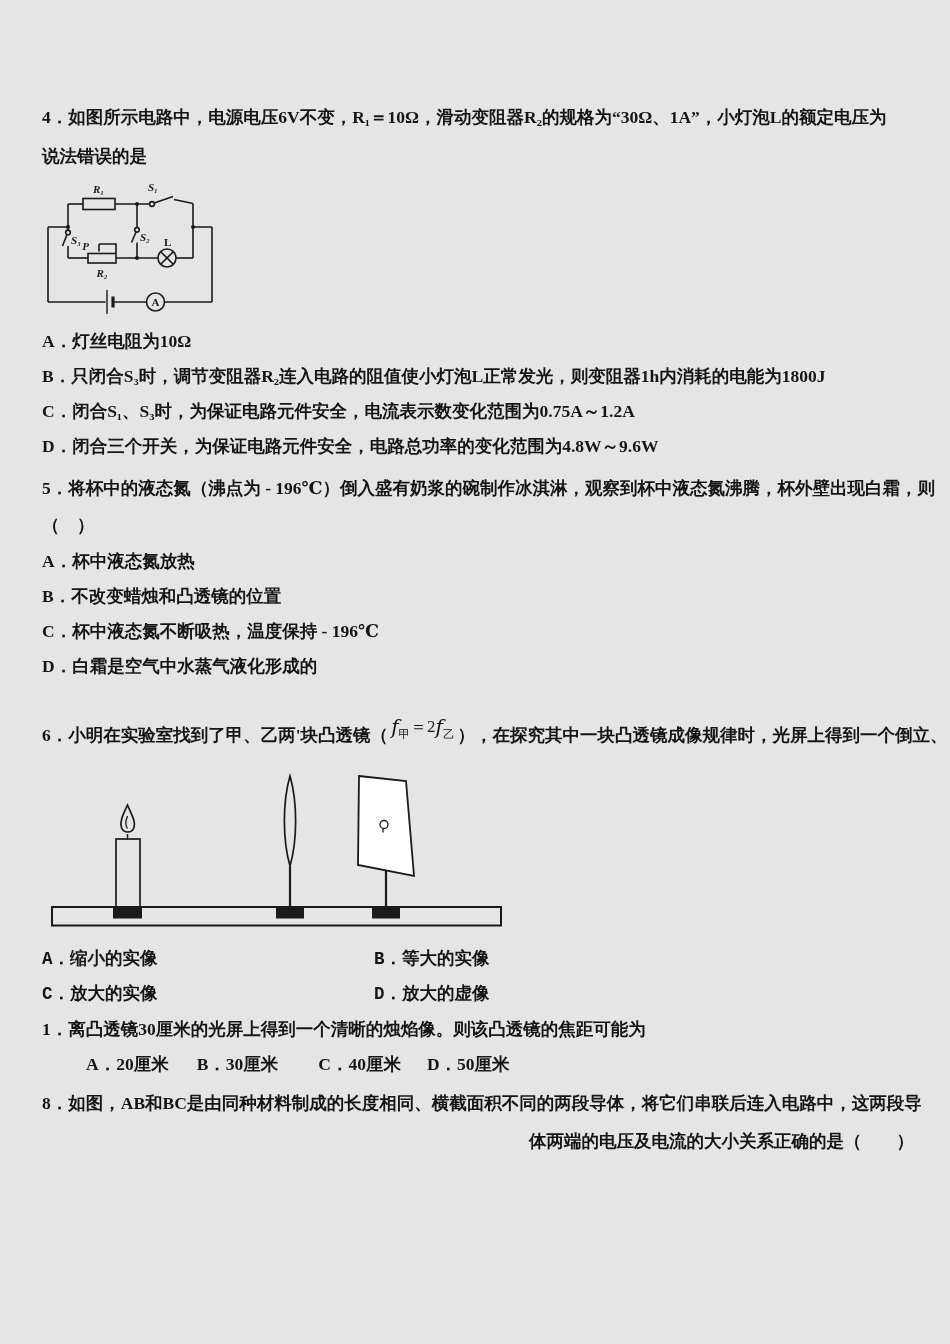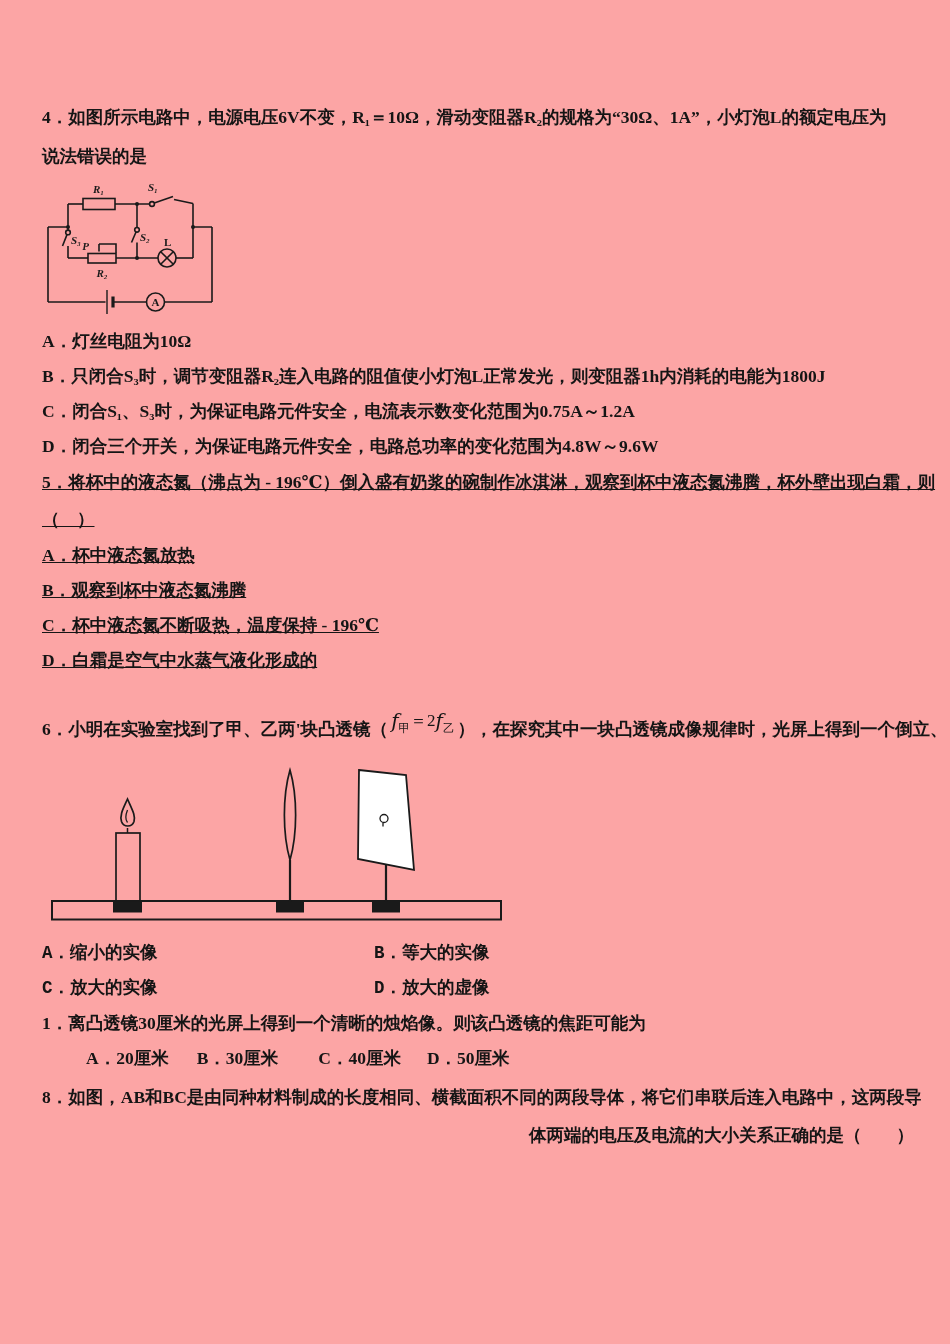--- a/index.html
+++ b/index.html
@@ -1,19 +1,19 @@
 <!DOCTYPE html>
 <html><head>
 <meta charset="utf-8">
 <style>
   html,body{margin:0;padding:0;background:#fff;}
   .page{
     position:relative;
     width:950px;height:1344px;
-    background:#fca5a5;
+    background:#e5e5e5;
     font-family:"Liberation Serif","DejaVu Serif",serif;
     font-weight:700;
     color:#151515;
     overflow:hidden;
     box-sizing:border-box;
     padding:98px 36px 0 42px;
   }
   p{margin:0;}
   .nw{white-space:nowrap;}
   .qline{font-size:17.5px;line-height:39px;}
@@ -113,25 +113,25 @@
         <text class="svg-lbl-up" x="110.5" y="128" text-anchor="middle" font-size="10.5">A</text>
       </g>
     </svg>
 
     <p class="optline nw">A．灯丝电阻为10Ω</p>
     <p class="optline nw">B．只闭合S₃时，调节变阻器R₂连入电路的阻值使小灯泡L正常发光，则变阻器1h内消耗的电能为1800J</p>
     <p class="optline nw">C．闭合S₁、S₃时，为保证电路元件安全，电流表示数变化范围为0.75A～1.2A</p>
     <p class="optline nw">D．闭合三个开关，为保证电路元件安全，电路总功率的变化范围为4.8W～9.6W</p>
   </section>
 
-  <section style="text-decoration:underline;">
+  <section style="margin-top:6px;">
     <p class="q5line nw">5．将杯中的液态氮（沸点为 - 196℃）倒入盛有奶浆的碗制作冰淇淋，观察到杯中液态氮沸腾，杯外壁出现白霜，则</p>
     <p class="q5line nw">（　）</p>
     <p class="optline nw">A．杯中液态氮放热</p>
-    <p class="optline nw">B．观察到杯中液态氮沸腾</p>
+    <p class="optline nw">B．不改变蜡烛和凸透镜的位置</p>
     <p class="optline nw">C．杯中液态氮不断吸热，温度保持 - 196℃</p>
     <p class="optline nw">D．白霜是空气中水蒸气液化形成的</p>
   </section>
 
   <section>
     <p class="q6line1 nw"><span>6．小明在实验室找到了甲、乙两'块凸透镜（</span><span class="formula"><span class="fvar">f</span><span class="fsub">甲</span><span class="feq">＝2</span><span class="fvar">f</span><span class="fsub">乙</span></span><span>），在探究其中一块凸透镜成像规律时，光屏上得到一个倒立、</span></p>
 
     <svg class="bench-svg" width="455" height="162" viewBox="0 0 455 162">
       <g stroke="#1a1a1a" fill="none">
 

